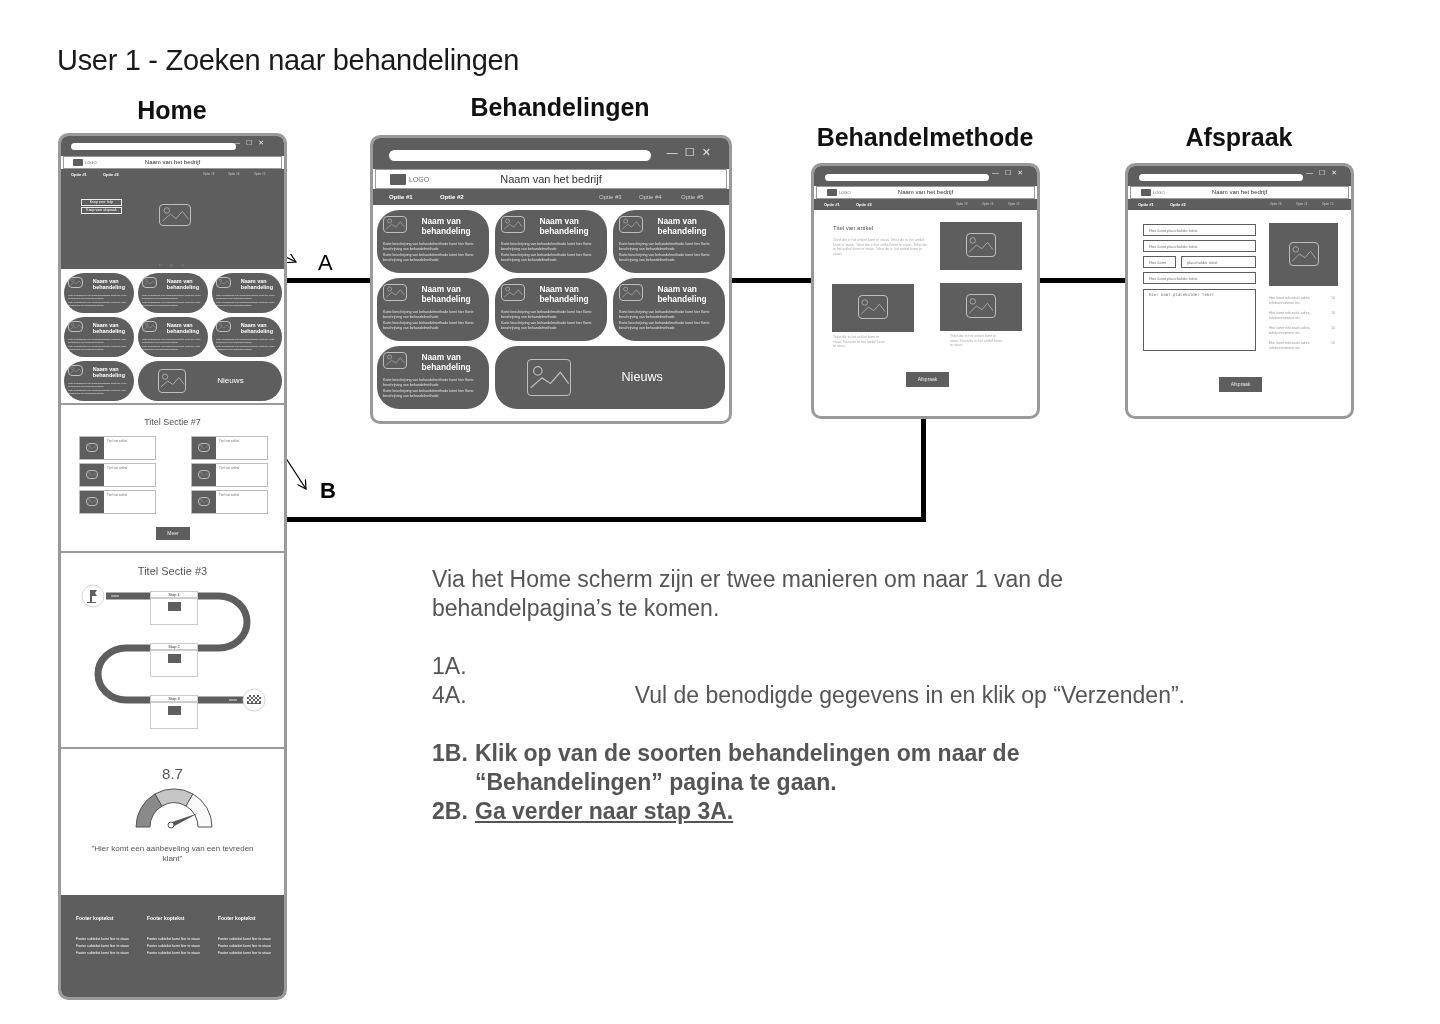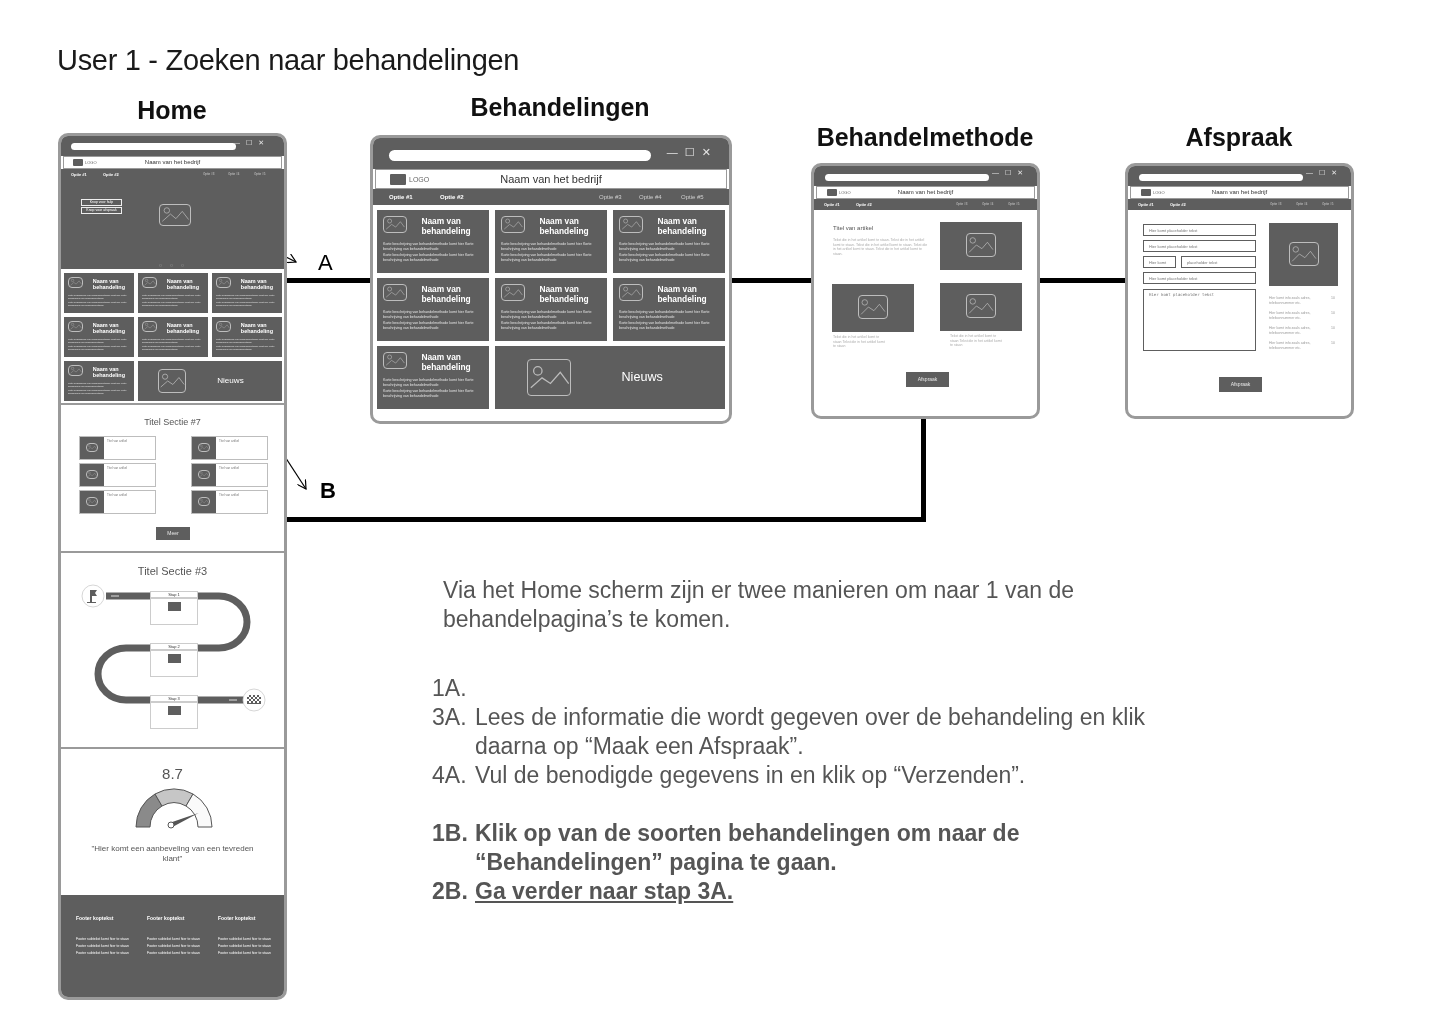--- a/index.html
+++ b/index.html
@@ -22,29 +22,29 @@
   .logo-text { position: absolute; color: #666; }
   .company { position: absolute; left: 0; right: 0; text-align: center; color: #333; }
   .navbar { background: #5e5e5e; position: relative; color: #fff; }
   .navbar span { position: absolute; white-space: nowrap; }
   .nav-bold { font-weight: bold; }
   .nav-light { color: #cfcfcf; }
 
   .imgph { border: 1px solid #bdbdbd; border-radius: 4px; position: absolute; }
   .imgph svg { width: 100%; height: 100%; display: block; }
 
-  .card { position: absolute; background: #5e5e5e; color: #fff; }
+  .card { position: absolute; background: #5e5e5e; color: #fff; border-radius: 22px; }
   .card .cname { position: absolute; font-weight: bold; line-height: 1.15; }
   .card .cdesc { position: absolute; color: #e4e4e4; line-height: 1.3; }
 
   .connector { background: #000; position: absolute; }
   .letter { position: absolute; font-size: 22px; color: #000; }
 
   .desc { left: 432px; top: 565px; width: 800px; color: #555; font-size: 23px; line-height: 29px; }
-  .desc p { margin: 11px; }
+  .desc p { margin: 0; }
   .desc .gap { height: 29px; }
   .desc .step { display: flex; }
   .desc .num { width: 43px; flex: none; }
   .desc .bold { font-weight: bold; }
 
   .sec2-item { position: absolute; width: 77px; height: 24px; border: 1px solid #bdbdbd; background: #fff; }
   .sec2-item .thumb { position: absolute; left: 0; top: 0; width: 24px; height: 22px; background: #5e5e5e; }
   .sec2-item .t { position: absolute; left: 27px; top: 2px; font-size: 3px; color: #777; }
 
   .btn-dark { position: absolute; background: #5e5e5e; color: #e8e8e8; text-align: center; }
@@ -553,26 +553,22 @@
 </div>
 
 <div class="abs desc">
   <p style="width:700px;">Via het Home scherm zijn er twee manieren om naar 1 van de behandelpagina’s te komen.</p>
   <div class="gap"></div>
   <div id="steps-a">
       <div class="step">
         <span class="num">1A.</span>
       </div>
       <div class="step">
-        <span class="num">3A.</span>
-        <span style="width: 710px;">Lees de informatie die wordt gegeven over de behandeling en klik daarna op “Maak een Afspraak”.</span>
-      </div>
-      <div class="step">
         <span class="num">4A.</span>
-        <span style="width: 710px;">Vul de benodigde gegevens in en klik op “Verzenden”.</span>
+        <span style="width: 710px; text-align: right;">Vul de benodigde gegevens in en klik op “Verzenden”.</span>
       </div>
     </div>
   <div class="gap"></div>
   <div id="steps-b">
       <div class="step bold">
         <span class="num">1B.</span>
         <span style="width: 710px;">Klik op van de soorten behandelingen om naar de “Behandelingen” pagina te gaan.</span>
       </div>
       <div class="step bold">
         <span class="num">2B.</span>

